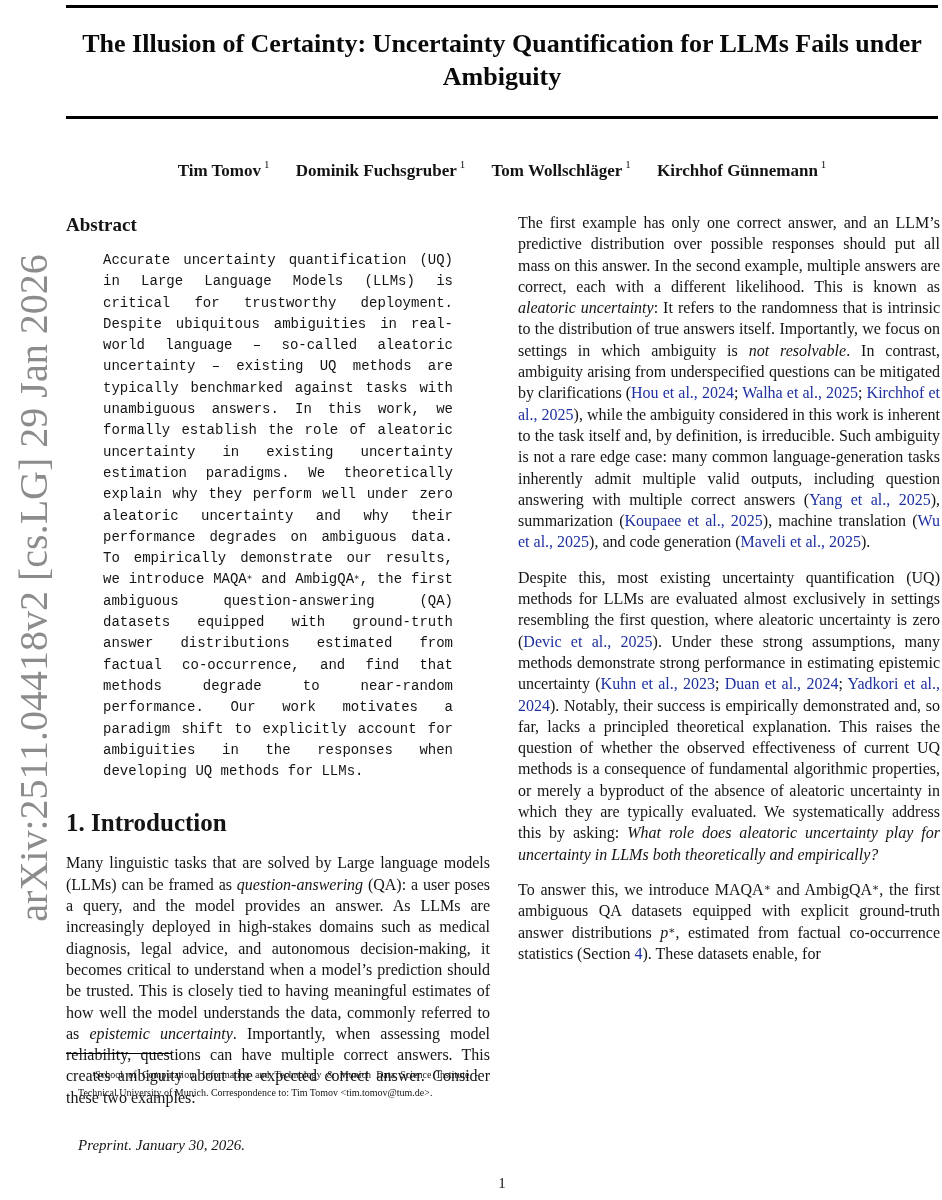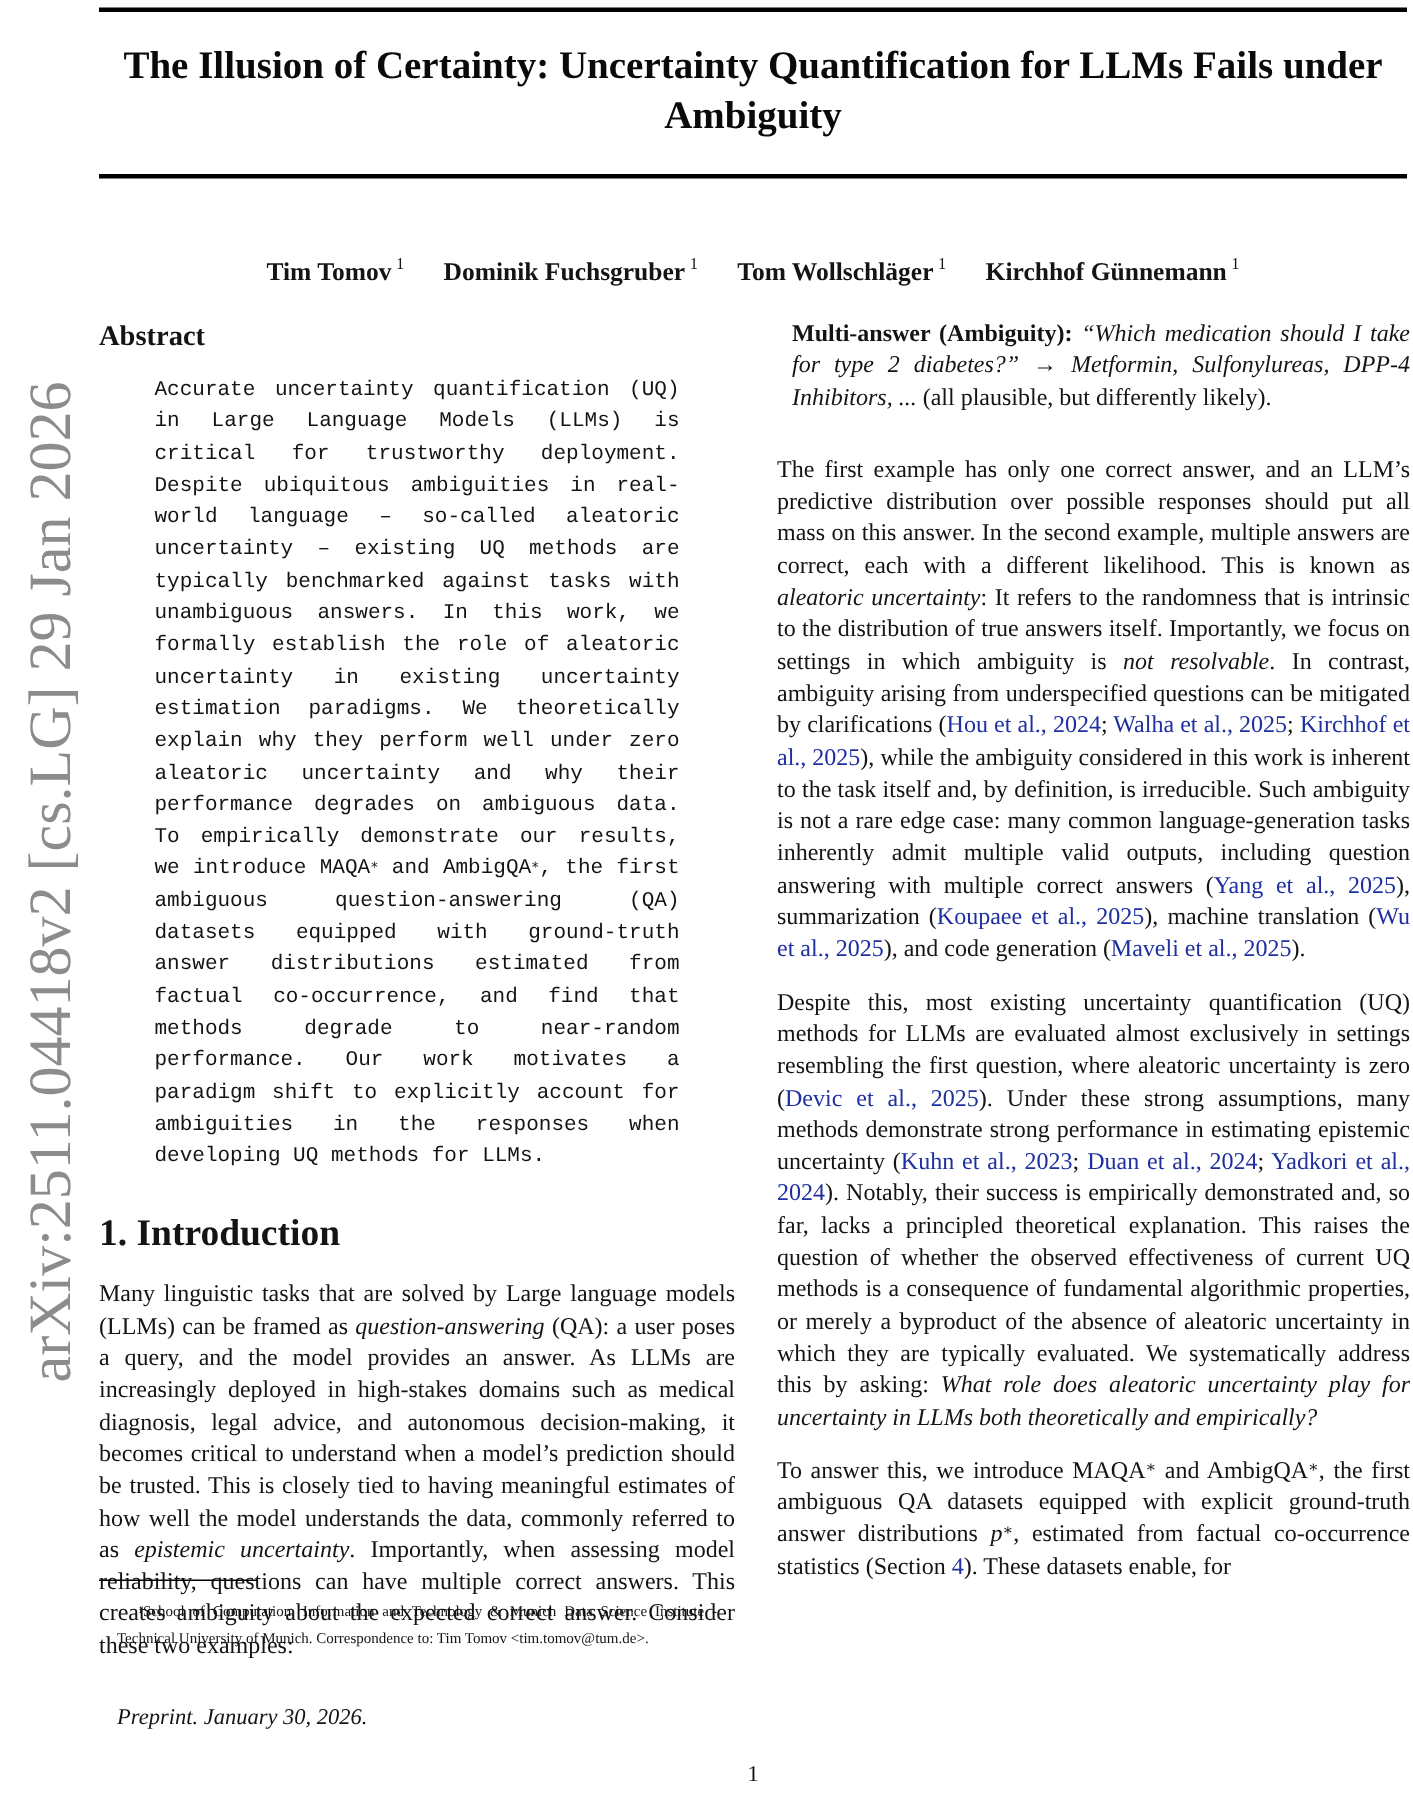--- a/index.html
+++ b/index.html
@@ -25,21 +25,21 @@
   .title {
     position:absolute; top:27px; left:66px; width:872px; margin:0;
     text-align:center; font-size:26px; font-weight:bold; line-height:33px; color:#0a0a0a;
   }
   .title-line { display:block; }
 
   .authors {
     position:absolute; top:155px; left:66px; width:872px;
     text-align:center; font-size:17px; font-weight:bold;
   }
-  .author { display:inline-block; margin:16px 11px; }
+  .author { display:inline-block; margin:4px 11px; }
   .author-sup { font-weight:normal; font-size:11px; margin-left:3px; position:relative; top:-1px; }
 
   .col { position:absolute; top:212px; }
   .col-left  { left:66px;  width:424px; }
   .col-right { left:518px; width:422px; }
 
   .abstract-heading { margin:2px 0 14px; font-size:19px; font-weight:bold; }
   .abstract-body {
     margin:0 37px; text-align:justify;
     font-size:14px; line-height:21.3px;font-family:Liberation Mono, monospace;
@@ -94,21 +94,20 @@
     </div>
 
   <div class="col col-left">
     <h2 class="abstract-heading">Abstract</h2>
     <p class="abstract-body"><span>Accurate uncertainty quantification (UQ) in Large Language Models (LLMs) is critical for trustworthy deployment. Despite ubiquitous ambiguities in real-world language – so-called aleatoric uncertainty – existing UQ methods are typically benchmarked against tasks with unambiguous answers. In this work, we formally establish the role of aleatoric uncertainty in existing uncertainty estimation paradigms. We theoretically explain why they perform well under zero aleatoric uncertainty and why their performance degrades on ambiguous data. To empirically demonstrate our results, we introduce MAQA</span><span class="seg-sup">∗</span><span> and AmbigQA</span><span class="seg-sup">∗</span><span>, the first ambiguous question-answering (QA) datasets equipped with ground-truth answer distributions estimated from factual co-occurrence, and find that methods degrade to near-random performance. Our work motivates a paradigm shift to explicitly account for ambiguities in the responses when developing UQ methods for LLMs.</span></p>
     <h2 class="section-heading">1. Introduction</h2>
     <p class="body-par"><span>Many linguistic tasks that are solved by Large language models (LLMs) can be framed as </span><span class="seg-i">question-answering</span><span> (QA): a user poses a query, and the model provides an answer. As LLMs are increasingly deployed in high-stakes domains such as medical diagnosis, legal advice, and autonomous decision-making, it becomes critical to understand when a model’s prediction should be trusted. This is closely tied to having meaningful estimates of how well the model understands the data, commonly referred to as </span><span class="seg-i">epistemic uncertainty</span><span>. Importantly, when assessing model reliability, questions can have multiple correct answers. This creates ambiguity about the expected correct answer. Consider these two examples:</span></p>
   </div>
 
   <div class="col col-right">
-    <p class="example example-last"><span class="seg-b">Multi-answer (Ambiguity): </span><span class="seg-i">“Which medication should I take for type 2 diabetes?”</span><span> → </span><span class="seg-i">Metformin, Sulfonylureas, DPP-4 Inhibitors, ...</span><span> (all plausible, but differently likely).</span></p>
     <p class="body-par"><span>The first example has only one correct answer, and an LLM’s predictive distribution over possible responses should put all mass on this answer. In the second example, multiple answers are correct, each with a different likelihood. This is known as </span><span class="seg-i">aleatoric uncertainty</span><span>: It refers to the randomness that is intrinsic to the distribution of true answers itself. Importantly, we focus on settings in which ambiguity is </span><span class="seg-i">not resolvable</span><span>. In contrast, ambiguity arising from underspecified questions can be mitigated by clarifications (</span><span class="seg-cite">Hou et al., 2024</span><span>; </span><span class="seg-cite">Walha et al., 2025</span><span>; </span><span class="seg-cite">Kirchhof et al., 2025</span><span>), while the ambiguity considered in this work is inherent to the task itself and, by definition, is irreducible. Such ambiguity is not a rare edge case: many common language-generation tasks inherently admit multiple valid outputs, including question answering with multiple correct answers (</span><span class="seg-cite">Yang et al., 2025</span><span>), summarization (</span><span class="seg-cite">Koupaee et al., 2025</span><span>), machine translation (</span><span class="seg-cite">Wu et al., 2025</span><span>), and code generation (</span><span class="seg-cite">Maveli et al., 2025</span><span>).</span></p>
     <p class="body-par"><span>Despite this, most existing uncertainty quantification (UQ) methods for LLMs are evaluated almost exclusively in settings resembling the first question, where aleatoric uncertainty is zero (</span><span class="seg-cite">Devic et al., 2025</span><span>). Under these strong assumptions, many methods demonstrate strong performance in estimating epistemic uncertainty (</span><span class="seg-cite">Kuhn et al., 2023</span><span>; </span><span class="seg-cite">Duan et al., 2024</span><span>; </span><span class="seg-cite">Yadkori et al., 2024</span><span>). Notably, their success is empirically demonstrated and, so far, lacks a principled theoretical explanation. This raises the question of whether the observed effectiveness of current UQ methods is a consequence of fundamental algorithmic properties, or merely a byproduct of the absence of aleatoric uncertainty in which they are typically evaluated. We systematically address this by asking: </span><span class="seg-i">What role does aleatoric uncertainty play for uncertainty in LLMs both theoretically and empirically?</span></p>
     <p class="body-par"><span>To answer this, we introduce MAQA</span><span class="seg-sup">∗</span><span> and AmbigQA</span><span class="seg-sup">∗</span><span>, the first ambiguous QA datasets equipped with explicit ground-truth answer distributions </span><span class="seg-i">p</span><span class="seg-sup">∗</span><span>, estimated from factual co-occurrence statistics (Section </span><span class="seg-cite">4</span><span>). These datasets enable, for</span></p>
   </div>
 
   <div class="footnote">
     <div class="footnote-rule"></div>
     <p class="footnote-text"><span class="seg-sup">1</span><span>School of Computation, Information and Technology &amp; Munich Data Science Institute - Technical University of Munich. Correspondence to: Tim Tomov &lt;tim.tomov@tum.de&gt;.</span></p>
   </div>
 

